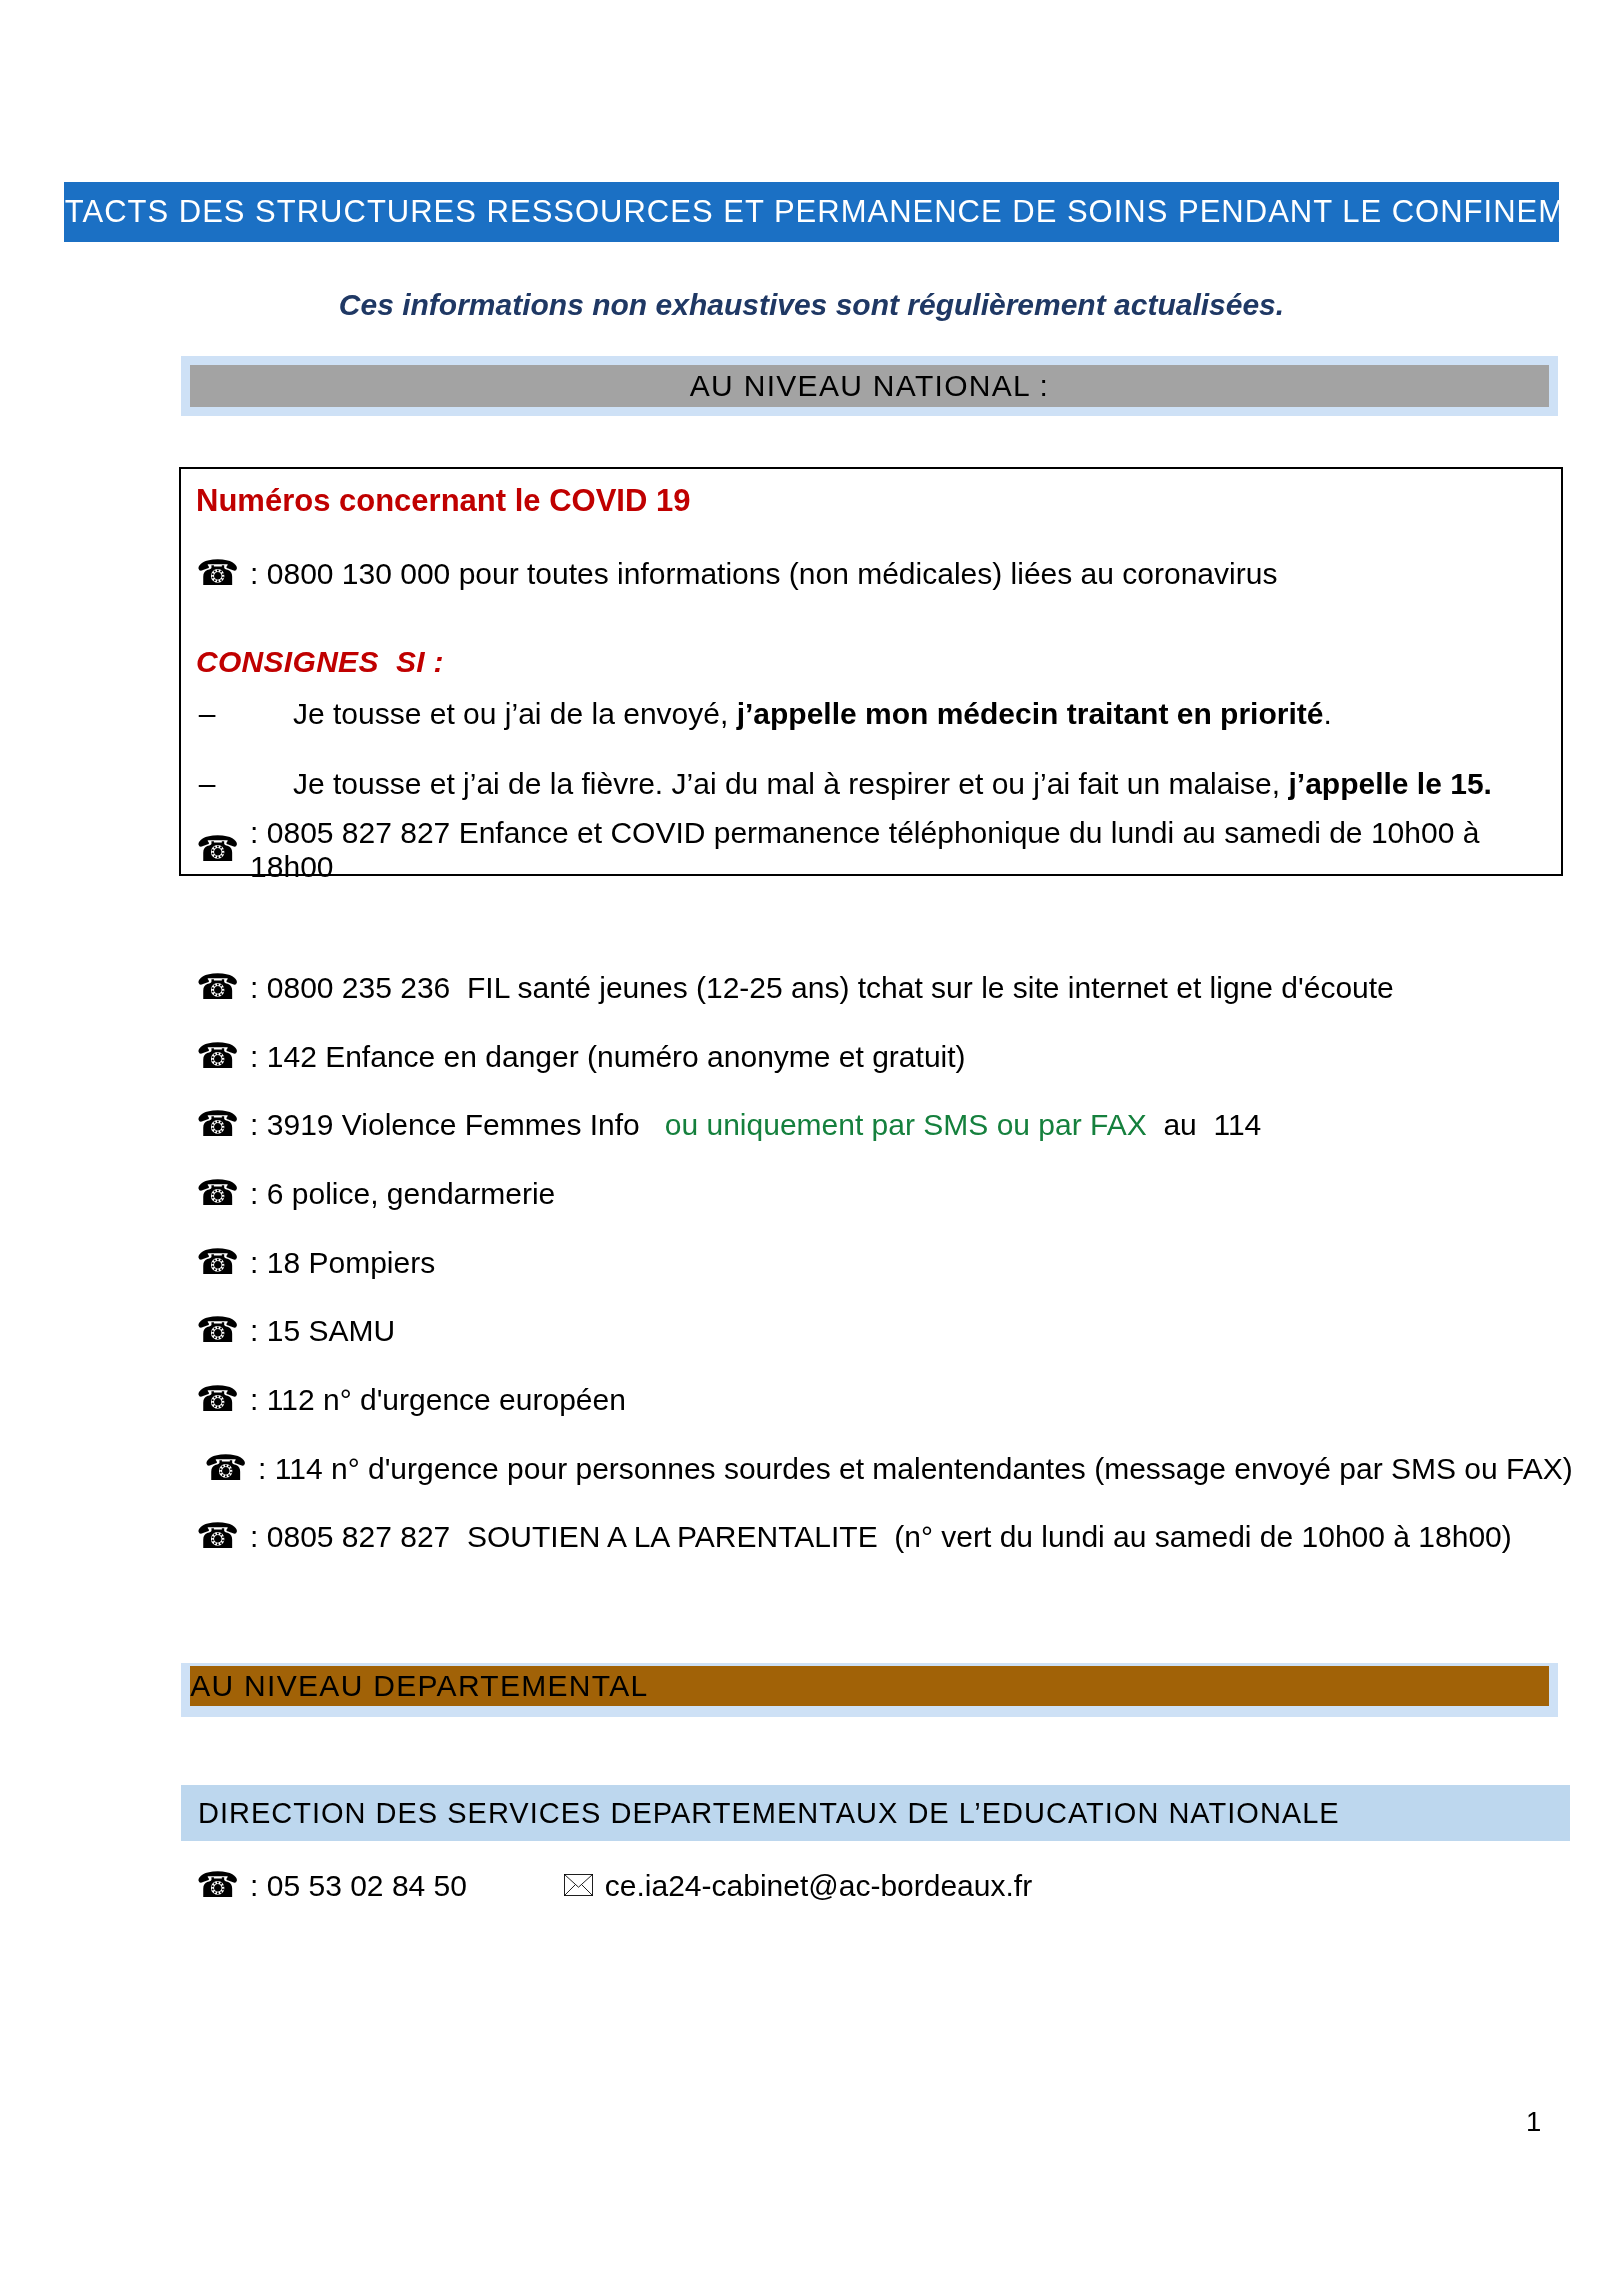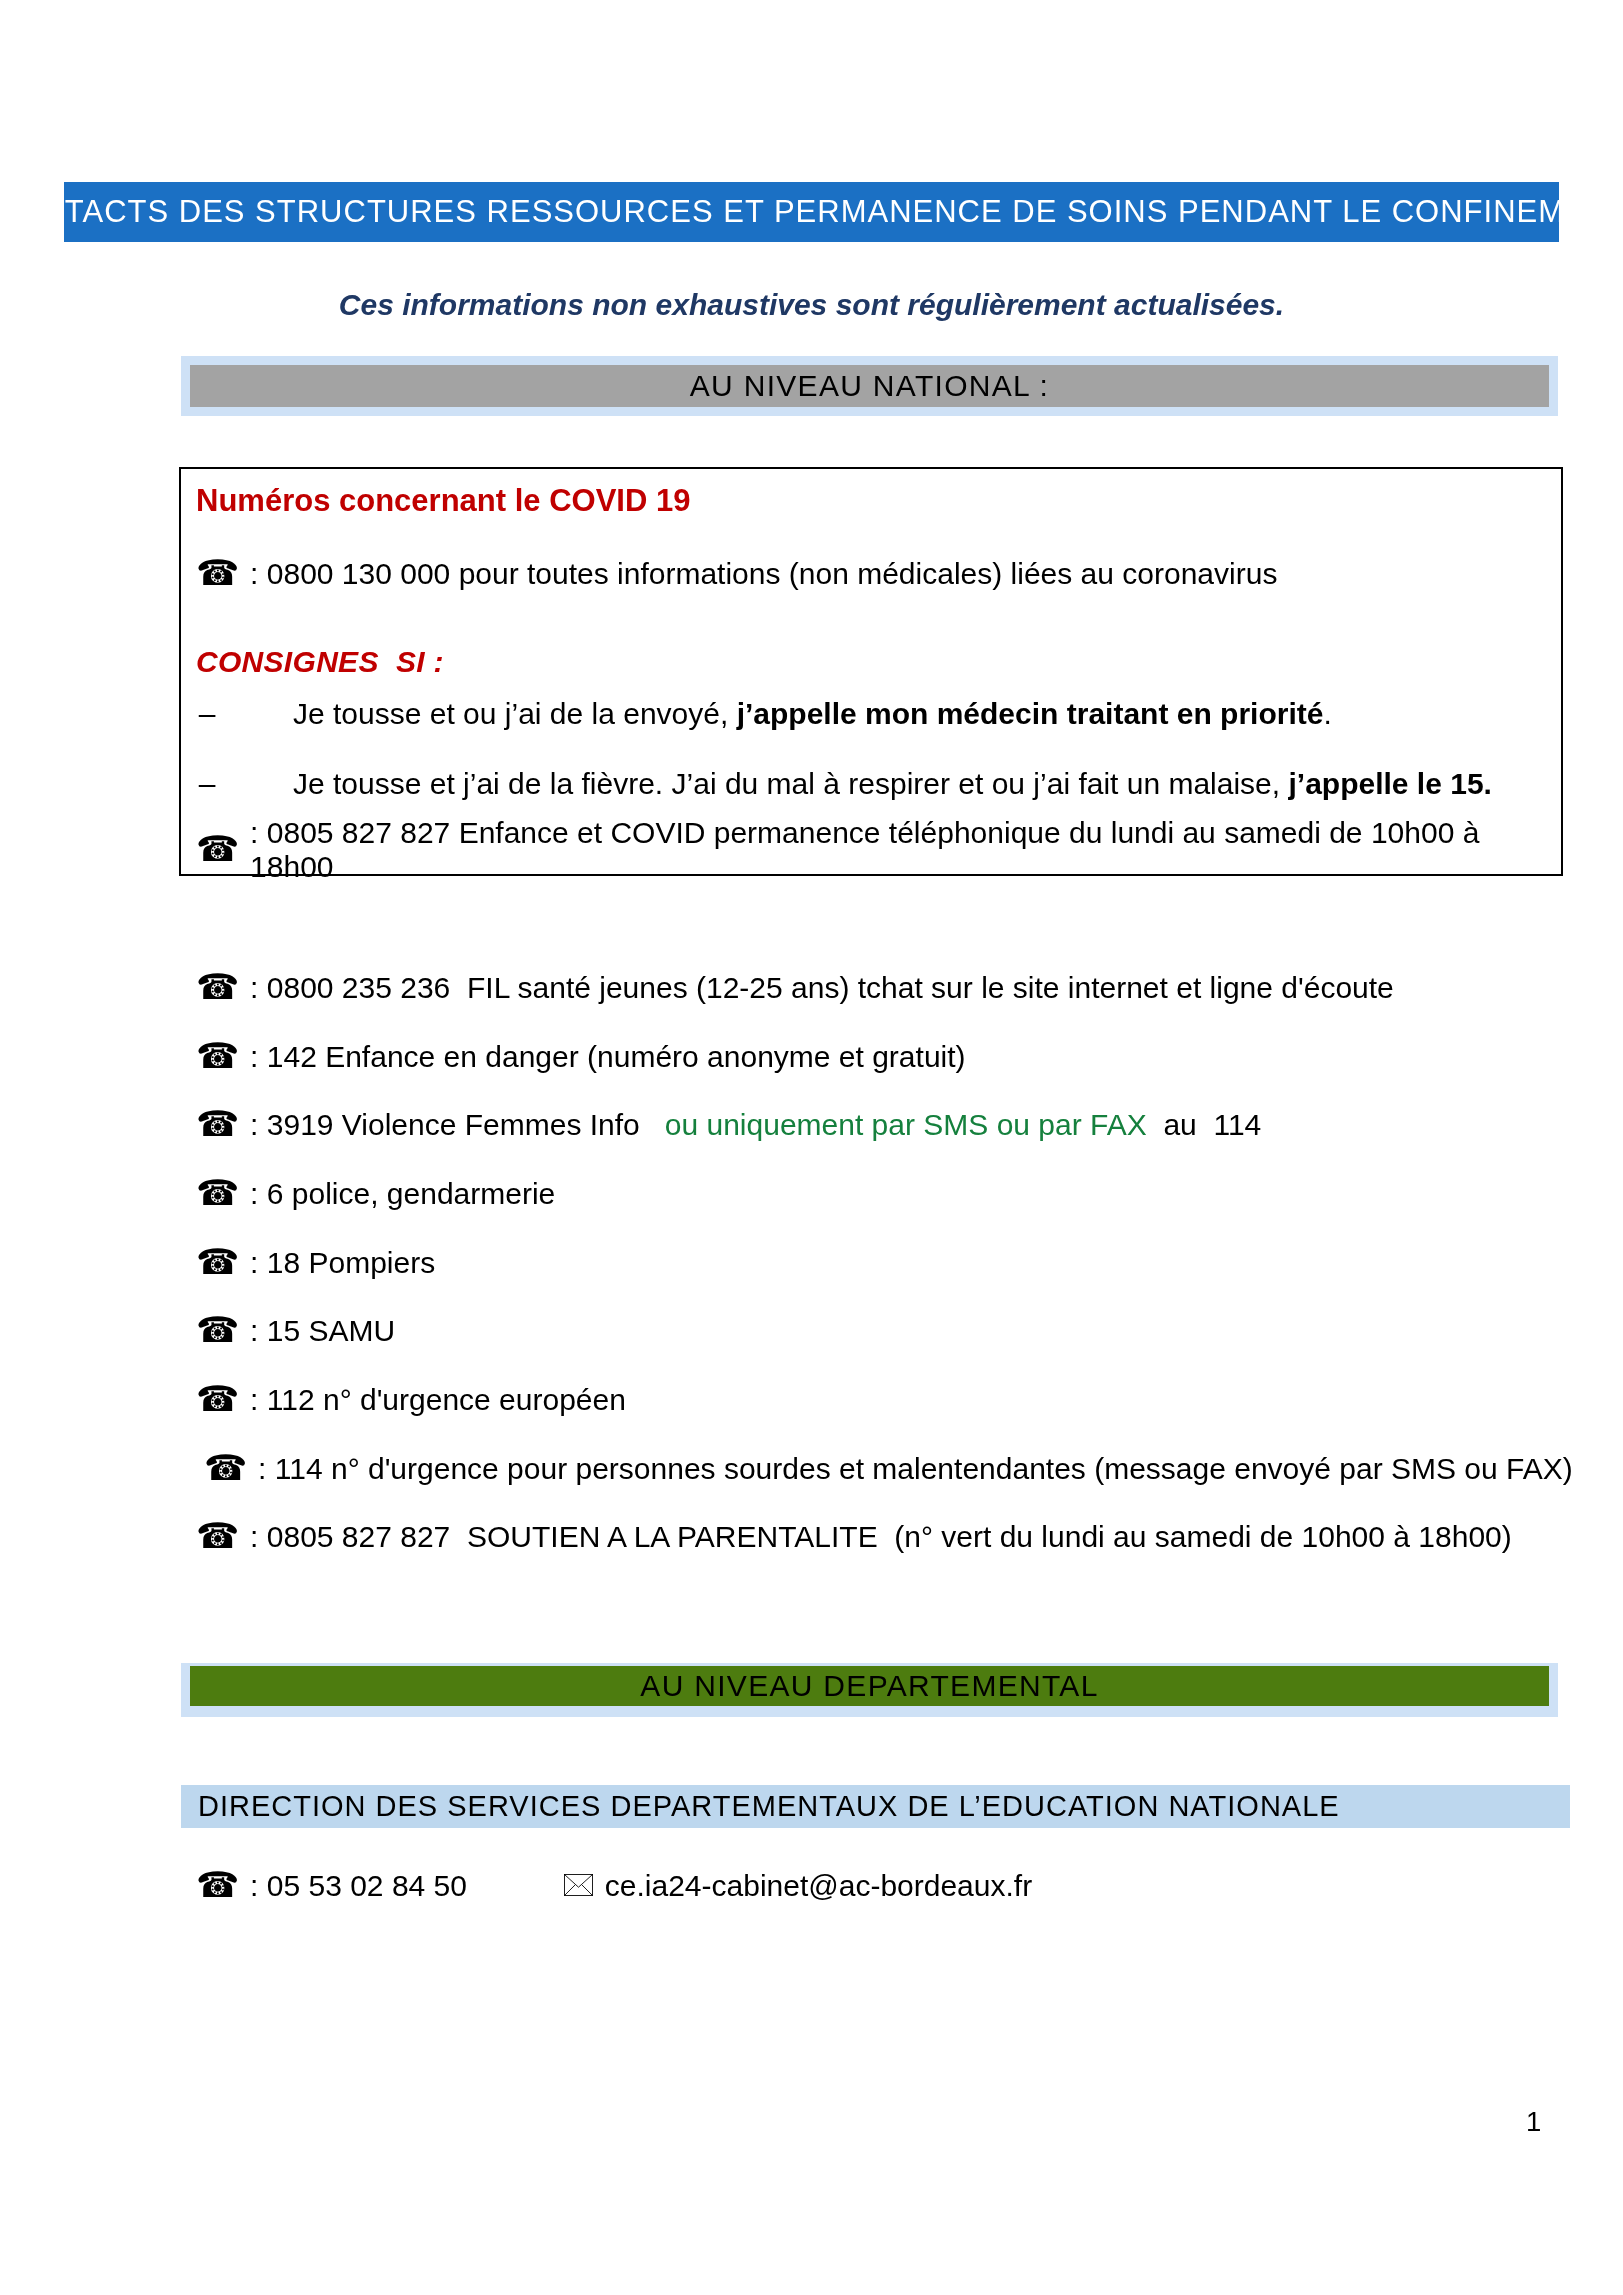--- a/index.html
+++ b/index.html
@@ -31,21 +31,21 @@
   .frame{
     background:#CEE1F6;
   }
   .nat-frame{left:181px;top:356px;width:1377px;padding:8.5px 9.2px 9.8px;box-sizing:border-box;}
   .nat-inner{
     background:#a3a3a3;height:42px;line-height:42px;text-align:center;
     font-size:30px;letter-spacing:1.3px;color:#000;white-space:pre-wrap;
   }
   .dep-frame{left:181px;top:1663px;width:1377px;padding:3.3px 9.2px 11px;box-sizing:border-box;}
   .dep-inner{
-    background:#4d7c0f;height:40px;line-height:40px;text-align:center;
+    background:#a16207;height:40px;line-height:40px;text-align:left;
     font-size:30px;letter-spacing:1.3px;color:#000;white-space:pre-wrap;
   }
 
   
   .covid-box{
     left:179px;top:467px;width:1384px;height:409px;
     border:2.6px solid #000;box-sizing:border-box;position:absolute;
   }
   .covid-box .inner-abs{position:absolute;}
   .box-title{left:15px;top:13.7px;font-size:31px;font-weight:bold;color:#C00000;}
@@ -61,21 +61,21 @@
   .body-text{font-size:30px;}
   .red{color:#15803d;}
   .b{font-weight:bold;}
 
   .dash-row{left:0;right:0;height:37px;}
   .dash-row .dash{position:absolute;left:17.7px;top:0;font-size:30px;}
   .dash-row .txt{position:absolute;left:112px;top:0;font-size:30px;white-space:nowrap;}
 
   
   .dsden-band{
-    left:181px;top:1785px;width:1389px;height:43px;background:#BDD7EE;
+    left:181px;top:1785px;width:1389px;height:56px;background:#BDD7EE;
     box-sizing:border-box;padding-left:17px;
     display:flex;align-items:center;
     font-size:29px;letter-spacing:1px;white-space:nowrap;
   }
 
   
   .contact-phone{left:196px;top:1866px;}
   .contact-email{left:564px;top:1866px;}
   .contact-email .phone-row .env{margin-right:11.8px;display:inline-block;}
 

